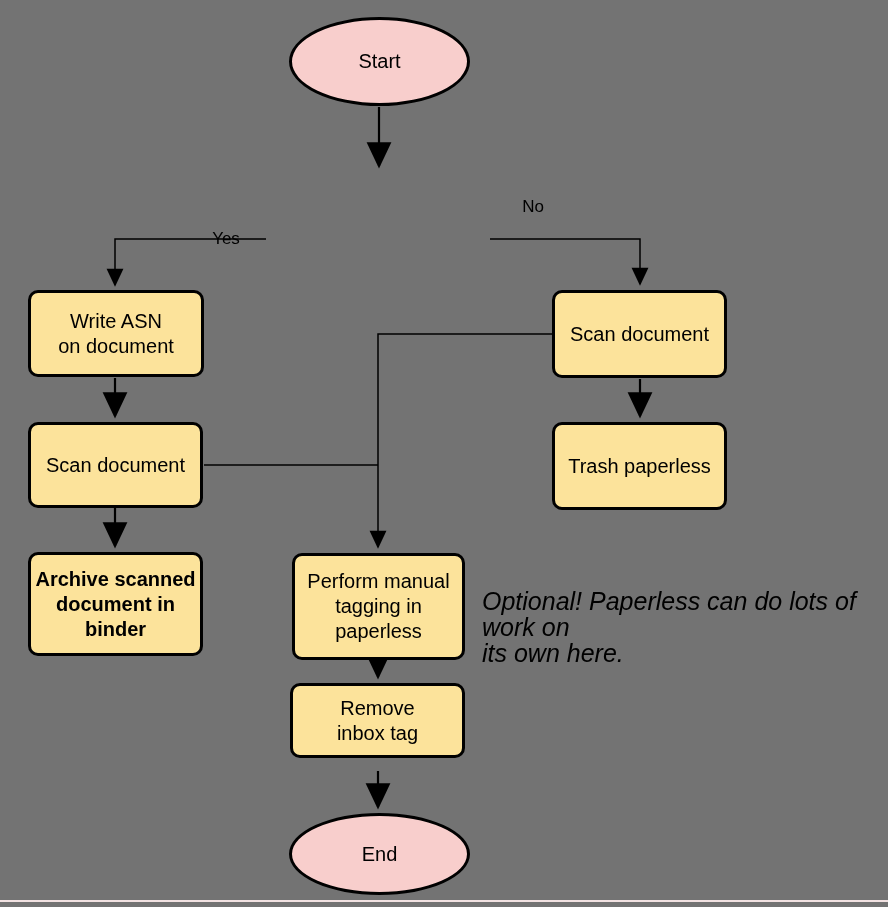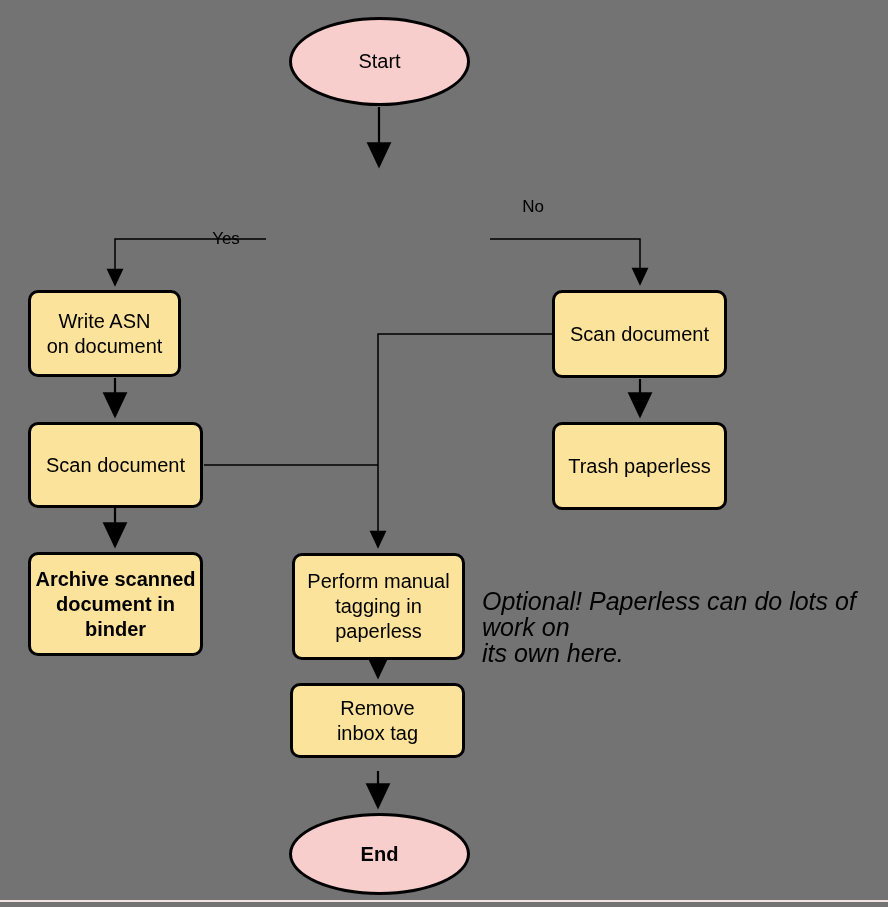--- a/index.html
+++ b/index.html
@@ -82,28 +82,28 @@
     white-space: pre-line;
   }
   .bottom-divider {
     position: absolute;
     left: 0; top: 900px;
     width: 888px; height: 2px;
     background: var(--bottom-divider, #f2e2e2);
   }
   
   .n-start  { left: 289px; top: 17px;  width: 181px; height: 89px; }
-  .n-write  { left: 28px;  top: 290px; width: 153px; height: 87px; }
+  .n-write  { left: 28px;  top: 290px; width: 176px; height: 87px; }
   .n-scanl  { left: 28px;  top: 422px; width: 175px; height: 86px; }
   .n-arch   { left: 28px;  top: 552px; width: 175px; height: 104px; font-weight: bold; }
   .n-scanr  { left: 552px; top: 290px; width: 175px; height: 88px; }
   .n-trash  { left: 552px; top: 422px; width: 175px; height: 88px; }
   .n-tag    { left: 292px; top: 553px; width: 173px; height: 107px; }
   .n-remove { left: 290px; top: 683px; width: 175px; height: 75px; }
-  .n-end    { left: 289px; top: 813px; width: 181px; height: 82px; font-weight: bold; }
+  .n-end    { left: 289px; top: 813px; width: 181px; height: 82px; }
   .l-yes    { left: 204px; top: 210px; margin-top: 20px; }
   .l-no     { left: 500px; top: 198px; text-align: right; }
 </style>
 </head>
 <body>
 
 <div class="canvas">
 
   <svg class="edges-layer" viewBox="0 0 888 907" xmlns="http://www.w3.org/2000/svg">
     <defs>

